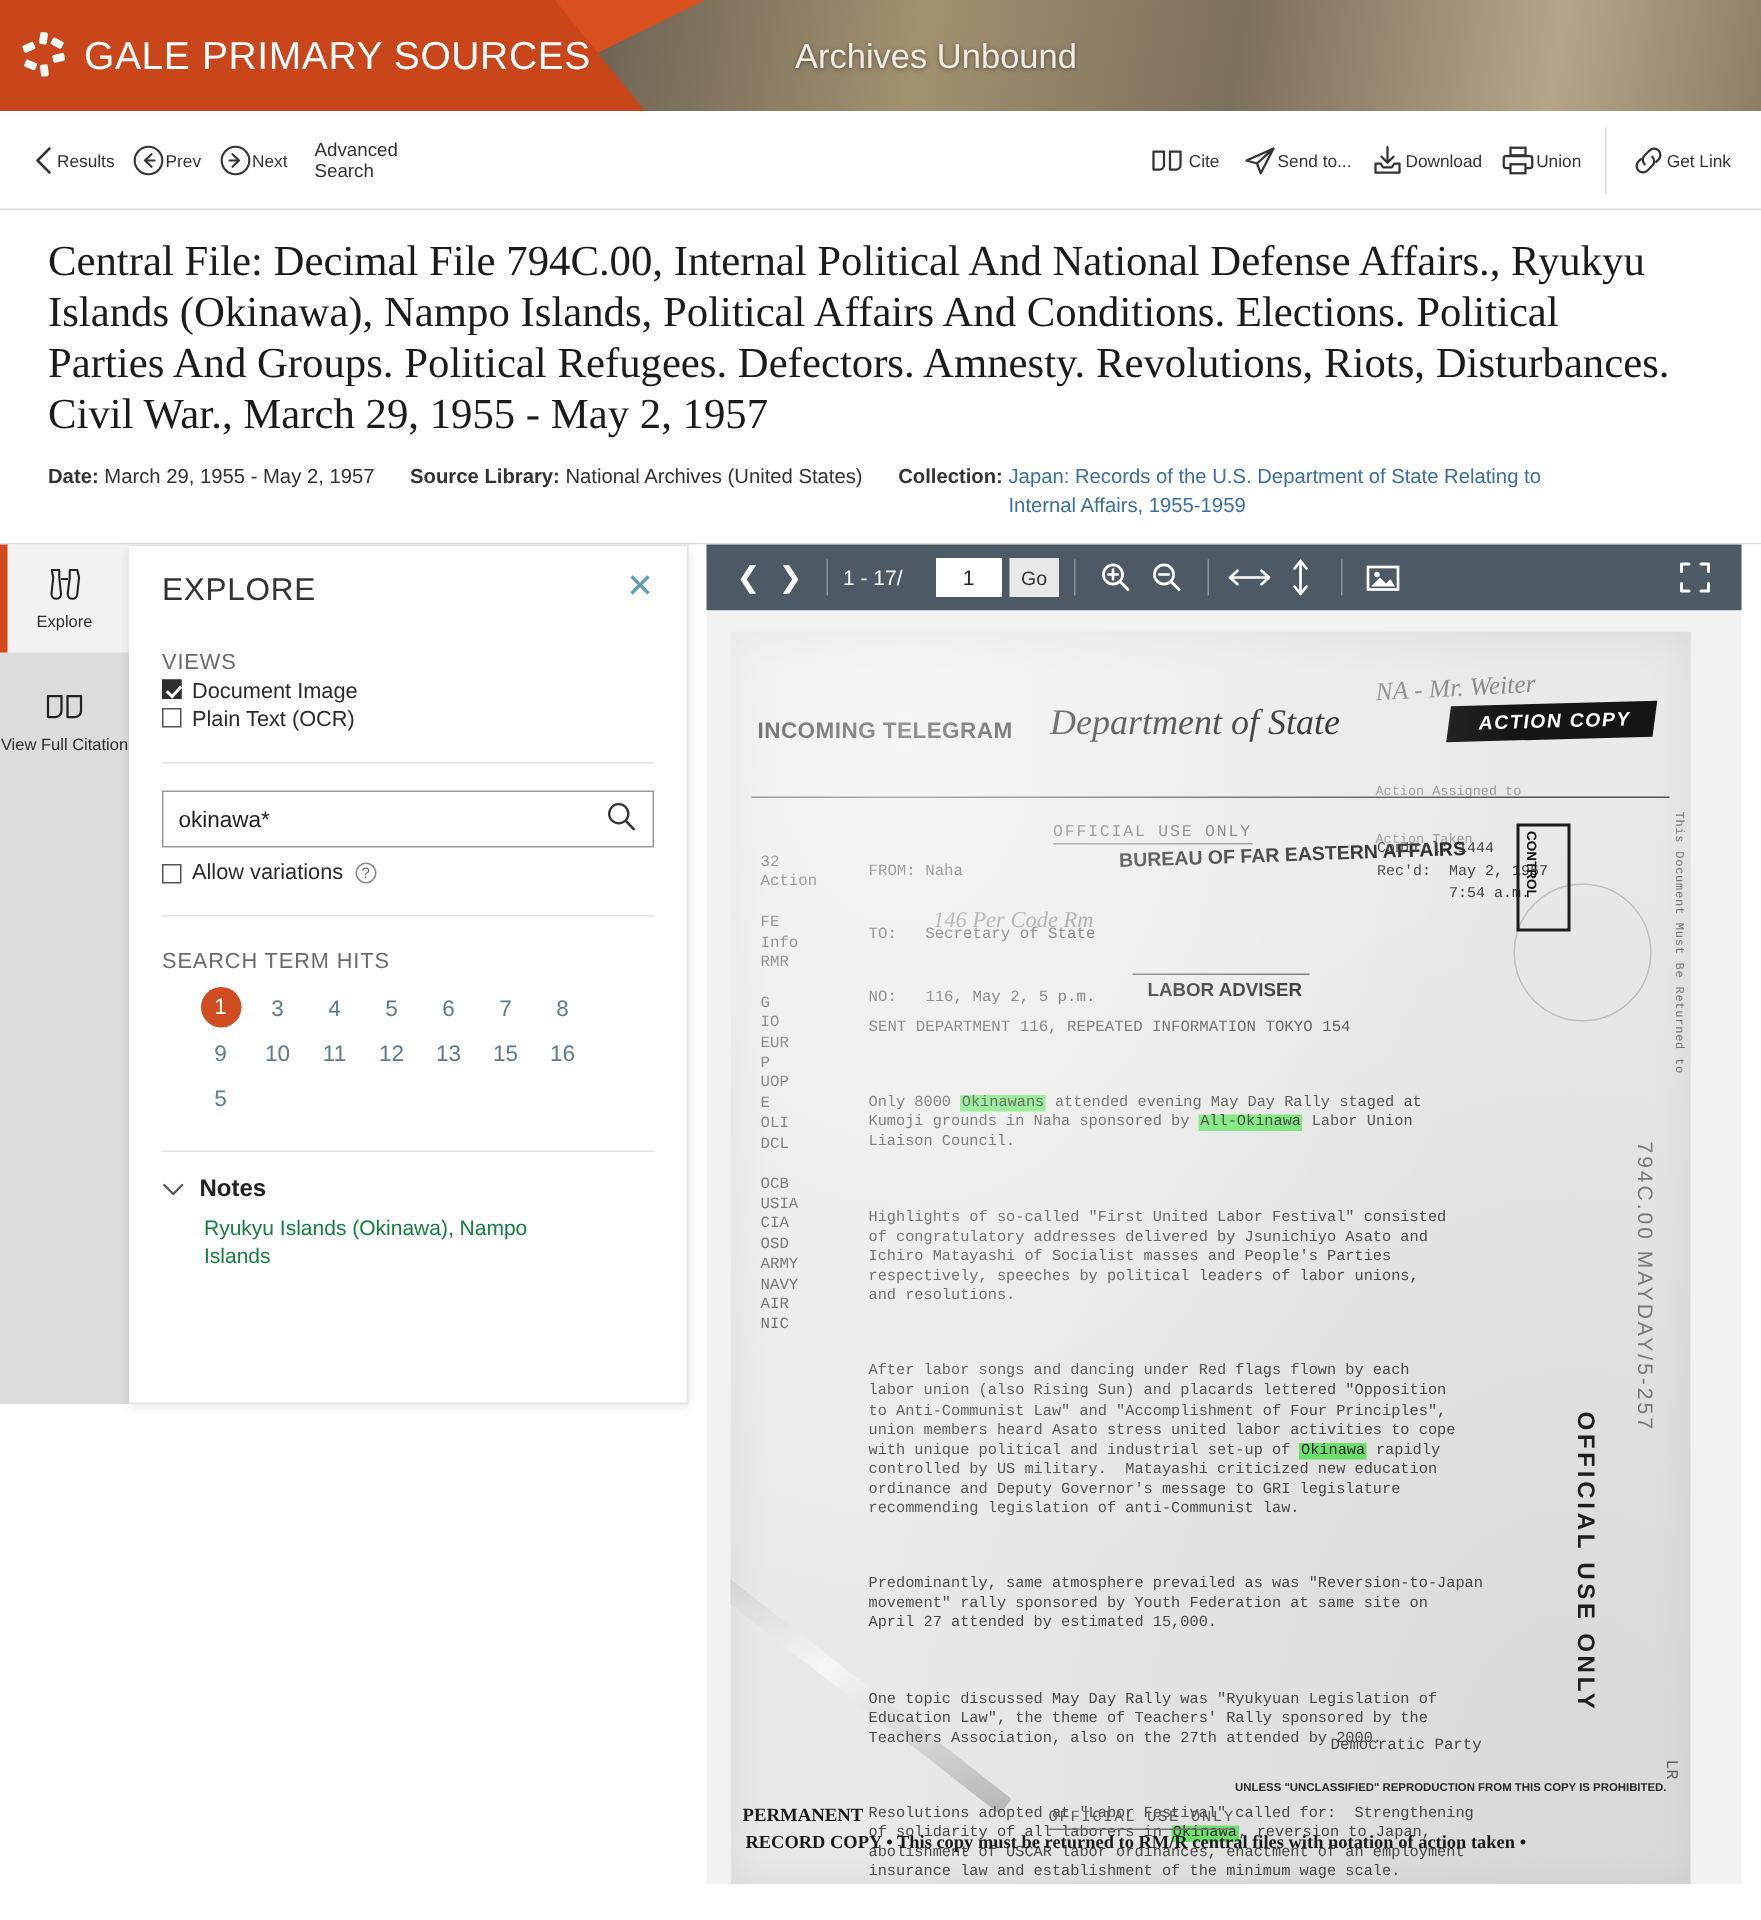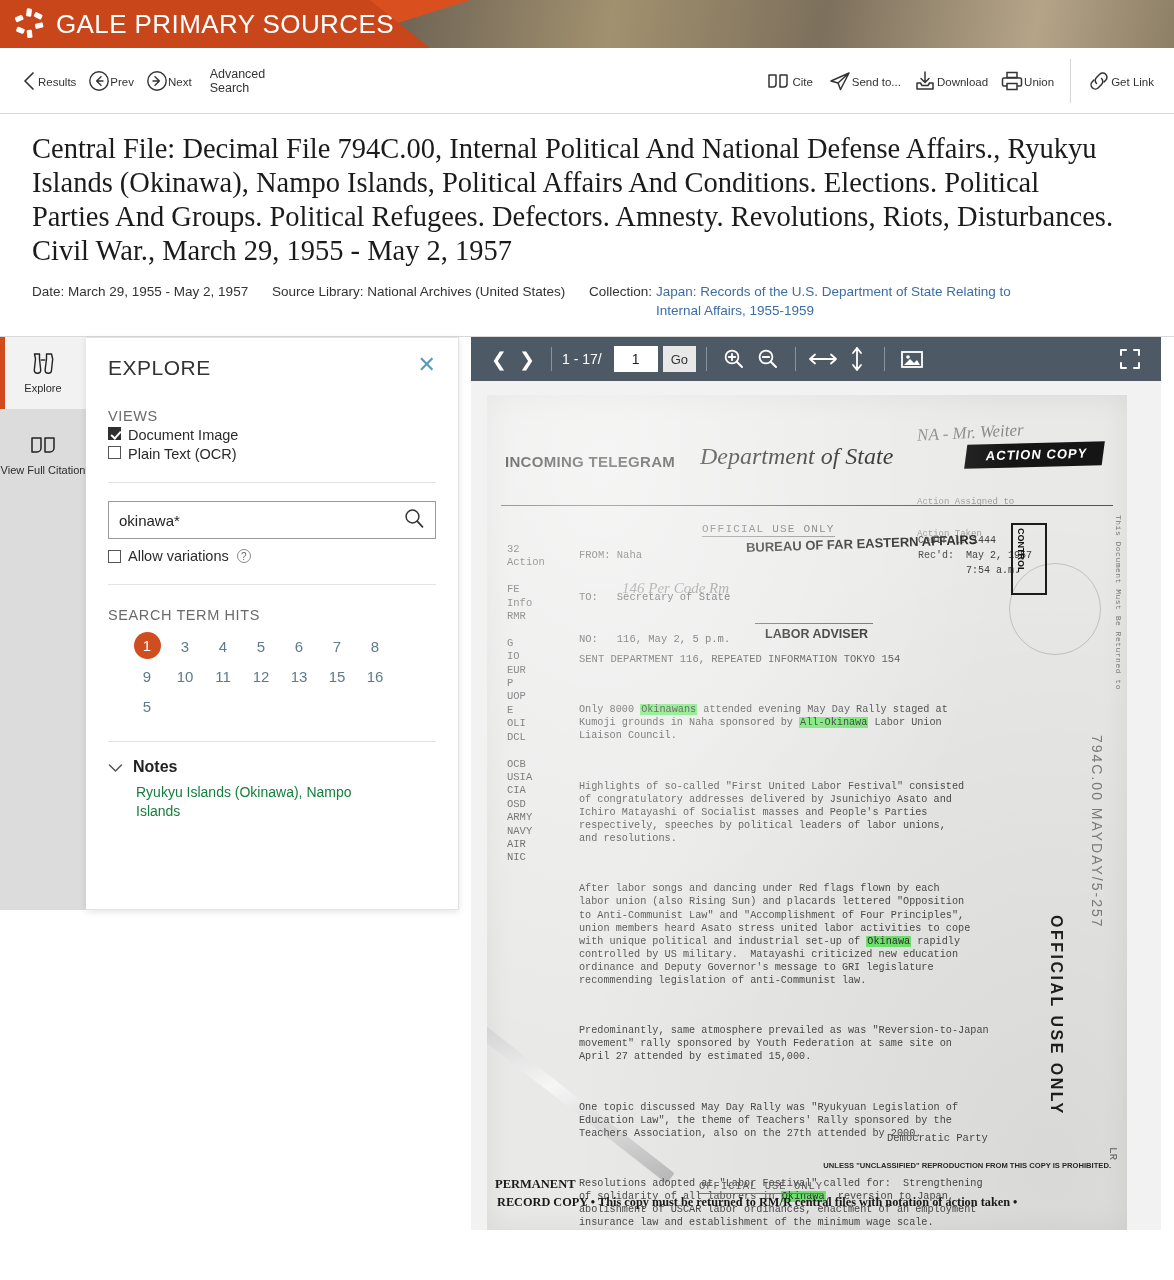--- a/index.html
+++ b/index.html
@@ -7,21 +7,21 @@
   body {
     font-family: "Liberation Sans", sans-serif;
     background: #ffffff;
     color: #222;
     overflow: hidden;
   }
 
   
   .brandbar {
     position: relative;
-    height: 48px;
+    height: 74px;
     width: 100%;
     overflow: hidden;
     background: linear-gradient(100deg,
         #8a7a62 0%, #9d8b6e 18%, #6f6455 34%,
         #a2916f 52%, #7d705c 70%, #b5a488 88%, #8d7f66 100%);
   }
   .brandbar::before {
     content: "";
     position: absolute;
     left: 0; top: 0; bottom: 0;
@@ -140,21 +140,21 @@
     font-weight: 400;
     max-width: 1090px;
   }
   .meta {
     margin-top: 14px;
     font-size: 13.5px;
     color: #333;
     line-height: 19px;
   }
   .meta .grp { display: inline; margin-right: 20px; }
-  .meta b { font-weight: normal; }
+  .meta b { font-weight: bold; }
   .meta a { color: #3b6ea5; text-decoration: none; }
   .meta .coll { display: inline-block; vertical-align: top; max-width: 400px; }
 
   
   .main {
     display: flex;
     height: 893px;
     align-items: flex-start;
     background: #fff;
   }
@@ -315,21 +315,21 @@
     height: 44px;
     display: flex; align-items: center;
     padding: 0 14px;
     color: #fff;
   }
   .vt-arrow {
     font-size: 19px; width: 28px; text-align: center;
     cursor: pointer; color: #fff; font-weight: 300;
   }
   .vsep { width: 1px; height: 24px; background: #8a949d; margin: 0 10px; }
-  .pg-count { font-size: 14px; margin-right: 12px; white-space: nowrap; }
+  .pg-count { font-size: 14px; margin-right: 22px; white-space: nowrap; }
   .pg-input {
     width: 44px; height: 26px;
     border: 0; text-align: center;
     font-size: 14px; color: #222;
     font-family: "Liberation Sans", sans-serif;
     background: #fff;
   }
   .go-btn {
     height: 26px; margin-left: 5px;
     background: #e8e8e8; border: 0;
@@ -542,20 +542,21 @@
           <rect x="22.5" y="6" width="8" height="5.2" rx="1.2" transform="rotate(28 26 8)"></rect>
           <rect x="23" y="16" width="8" height="5.2" rx="1.2" transform="rotate(-14 27 18)"></rect>
           <rect x="15" y="23" width="5.2" height="8" rx="1.2" transform="rotate(-6 17 27)"></rect>
           <rect x="4.5" y="20.5" width="8" height="5.2" rx="1.2" transform="rotate(22 8 23)"></rect>
           <rect x="3" y="9" width="8" height="5.2" rx="1.2" transform="rotate(-24 7 11)"></rect>
         </g>
       </svg>
     </span>
     <span class="brand-title">GALE PRIMARY SOURCES</span>
   </div>
+  <div class="product-title">Archives Unbound</div>
 </div>
 
 <div class="toolbar">
 
   <div class="tb-btn">
     <span class="tb-ico">
       <svg width="18" height="22" viewBox="0 0 18 22">
           <path d="M13 3 L5 11 L13 19" fill="none" stroke="#333" stroke-width="1.7" stroke-linecap="round" stroke-linejoin="round"></path>
         </svg>
     </span>

